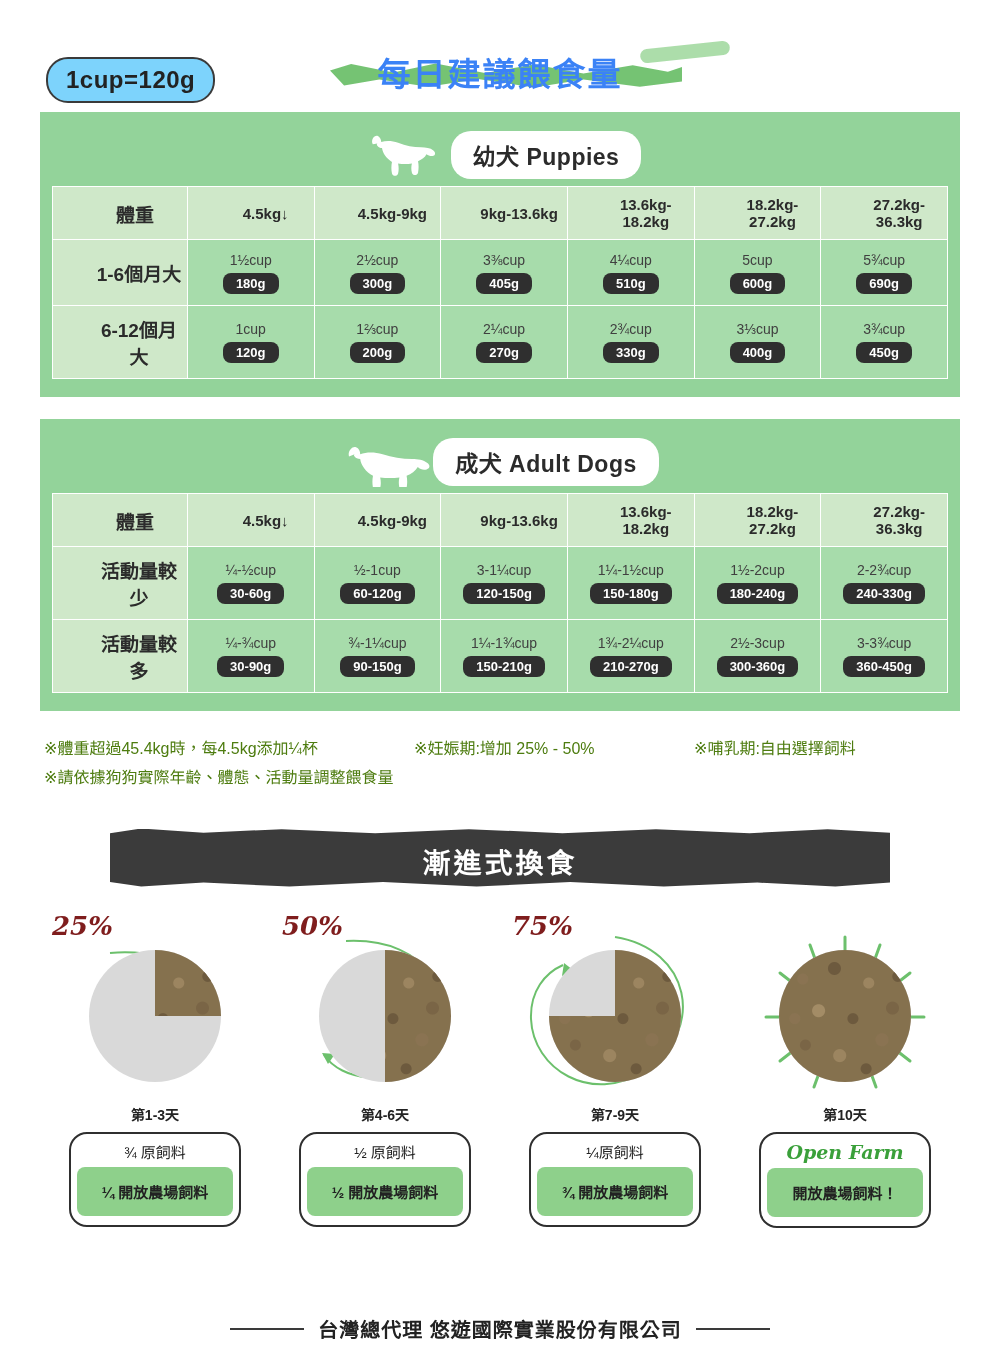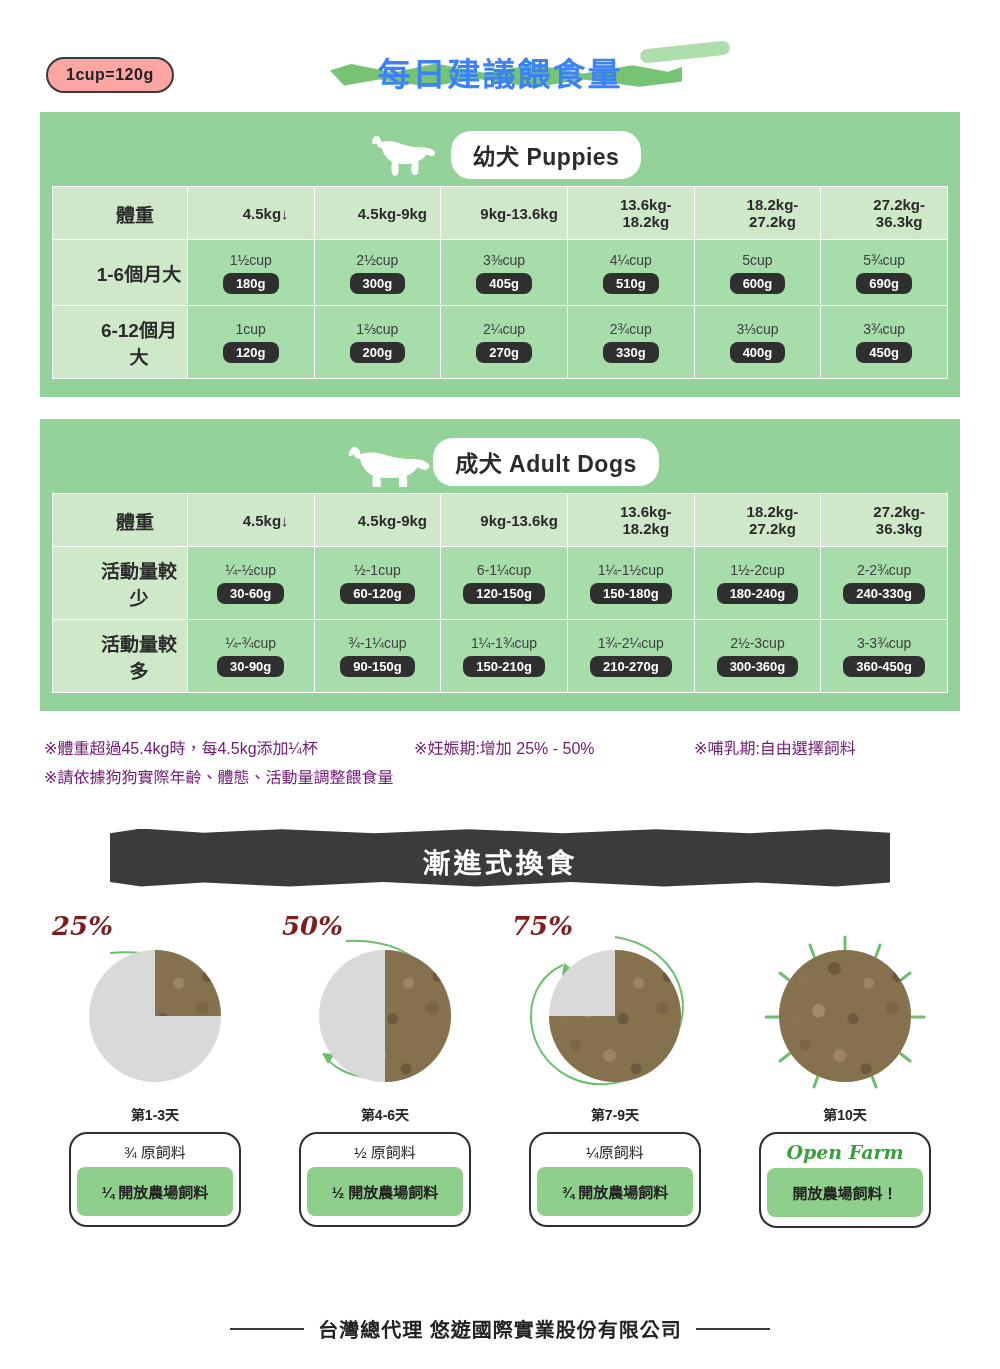--- a/index.html
+++ b/index.html
@@ -11,22 +11,22 @@
     color:#222;
     position:relative;
     overflow:hidden;
   }
 
   
   .header { position:relative; height:112px; }
   .cup-badge {
     position:absolute; left:46px; top:57px;
     border:2px solid #3a3a3a; border-radius:22px;
-    padding:7px 18px; font-size:16px; font-weight:bold; letter-spacing:.5px;
-    background:#fca5a5;
+    padding:7px 18px; font-size:24px; font-weight:bold; letter-spacing:.5px;
+    background:#7dd3fc;
   }
   .main-title {
     position:absolute; left:0; right:0; top:48px;
     text-align:center; font-size:33px; font-weight:bold; letter-spacing:2px;
     color:#3b82f6; z-index:3;
   }
   .title-brush {
     position:absolute; left:330px; top:58px; width:352px; height:30px;
     background:#6ec06b; z-index:1;
     clip-path:polygon(0% 42%, 6% 20%, 18% 48%, 30% 18%, 44% 50%, 58% 22%, 72% 52%, 86% 24%, 96% 46%, 100% 30%, 100% 78%, 88% 96%, 72% 72%, 58% 98%, 42% 70%, 28% 96%, 14% 72%, 4% 92%);
@@ -78,21 +78,21 @@
   .cup { font-size:14px; font-weight:normal; color:#404040; display:block; margin-bottom:5px; }
   .gram {
     display:inline-block; background:#2f2f2f; color:#fff;
     border-radius:8px; padding:3px 13px; font-size:13px; font-weight:bold;
   }
   .col-head { width:124px; }
   .col-rowhead { width:132px; }
 
   
   .notes {
-    margin:24px 44px 0 44px; font-size:16px; color:#701a75; line-height:1.8;
+    margin:24px 44px 0 44px; font-size:16px; color:#4d7c0f; line-height:1.8;
   }
   .notes-row { display:flex; }
   .notes-row .n1 { width:370px; }
   .notes-row .n2 { width:280px; }
 
   
   .trans-title-wrap { margin:36px 0 0 0; position:relative; height:64px; }
   .trans-banner {
     position:absolute; left:110px; right:110px; top:0; height:58px;
     background:#3b3b3b;
@@ -241,21 +241,21 @@
         <th>13.6kg-18.2kg</th>
         <th>18.2kg-27.2kg</th>
         <th>27.2kg-36.3kg</th>
       </tr>
     </thead>
     <tbody>
       <tr>
         <td class="rowhead">活動量較少</td>
         <td><span class="cup">¼-½cup</span><span class="gram">30-60g</span></td>
         <td><span class="cup">½-1cup</span><span class="gram">60-120g</span></td>
-        <td><span class="cup">6-1¼cup</span><span class="gram">120-150g</span></td>
+        <td><span class="cup">3-1¼cup</span><span class="gram">120-150g</span></td>
         <td><span class="cup">1¼-1½cup</span><span class="gram">150-180g</span></td>
         <td><span class="cup">1½-2cup</span><span class="gram">180-240g</span></td>
         <td><span class="cup">2-2¾cup</span><span class="gram">240-330g</span></td>
       </tr>
       <tr>
         <td class="rowhead">活動量較多</td>
         <td><span class="cup">¼-¾cup</span><span class="gram">30-90g</span></td>
         <td><span class="cup">¾-1¼cup</span><span class="gram">90-150g</span></td>
         <td><span class="cup">1¼-1¾cup</span><span class="gram">150-210g</span></td>
         <td><span class="cup">1¾-2¼cup</span><span class="gram">210-270g</span></td>

